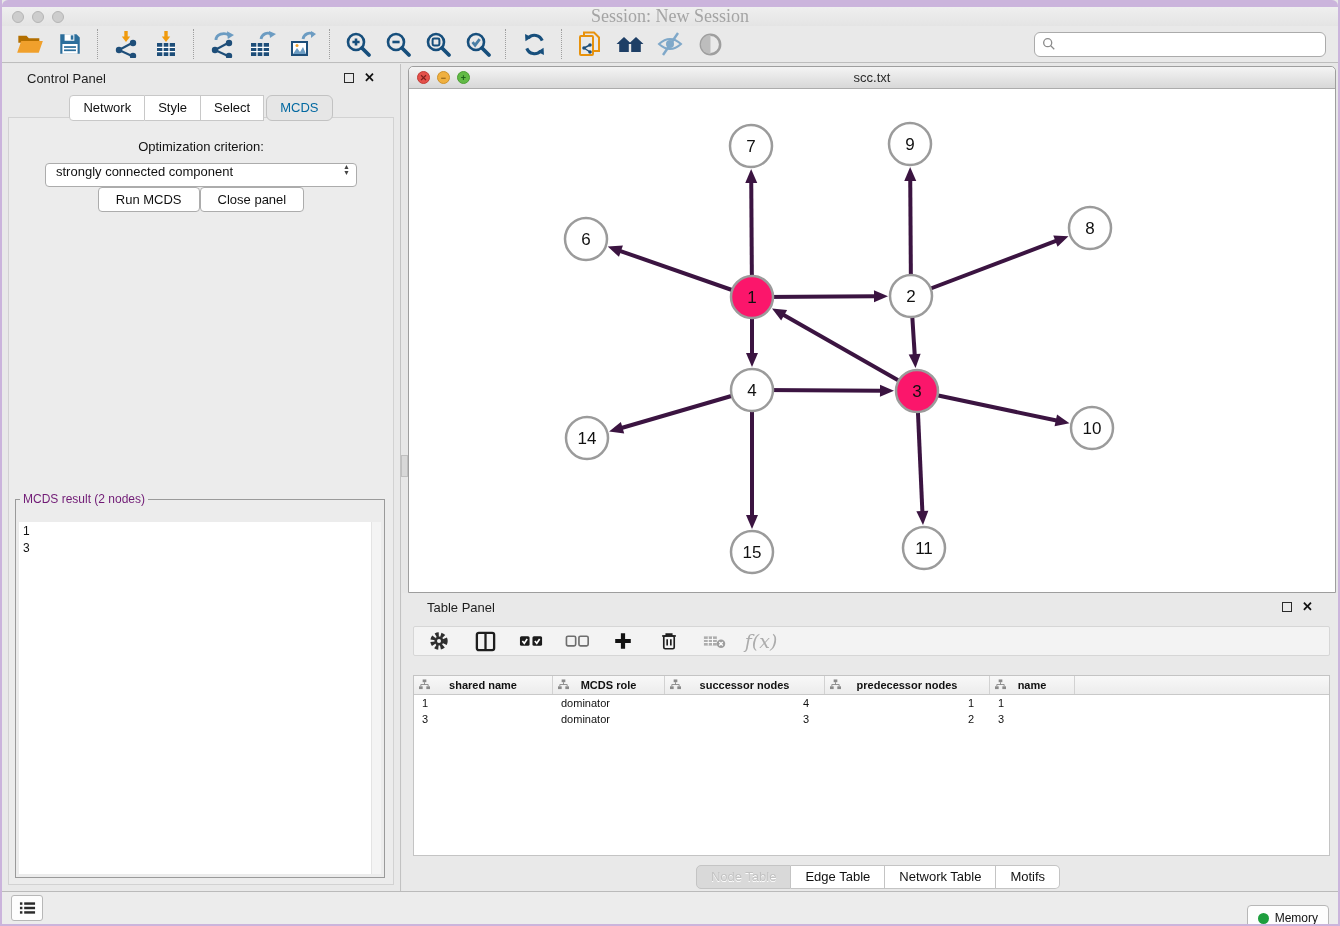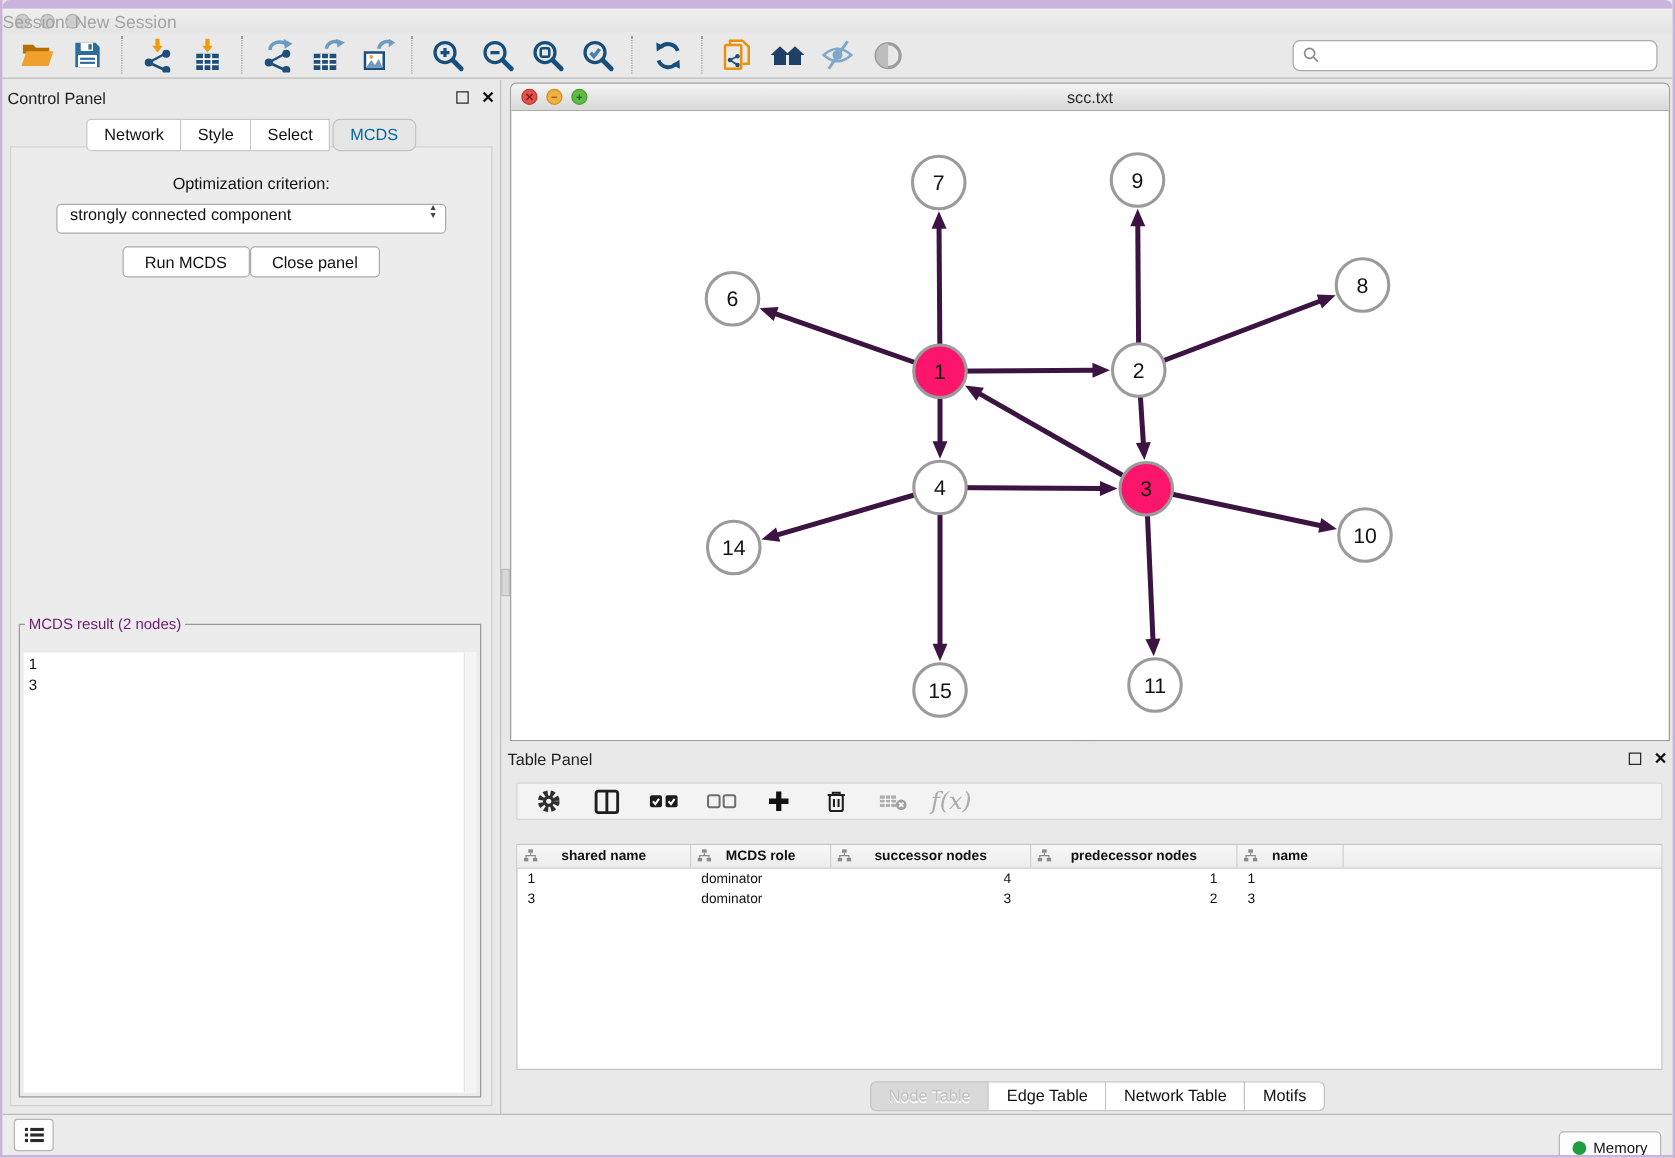--- a/index.html
+++ b/index.html
@@ -6,42 +6,42 @@
   body{
     width:1340px;height:926px;position:relative;overflow:hidden;
     font-family:"Liberation Sans",sans-serif;background:#E7E7E7;
     box-sizing:border-box;border-left:2px solid #CBB4DC;border-right:2px solid #CBB4DC;border-bottom:2px solid #CBB4DC;
   }
   
   .frame-strip{position:absolute;top:0;left:0;right:0;height:7px;background:#CBB4DC;border-radius:6px 6px 0 0;}
   .titlebar{position:absolute;top:7px;left:0;right:0;height:19px;background:linear-gradient(#EFEFEF,#E4E4E4);display:flex;align-items:center;}
   .tl-group{display:flex;gap:8px;margin-left:10px;}
   .tl{width:12px;height:12px;border-radius:50%;background:#CDCDCD;border:1px solid #B5B5B5;box-sizing:border-box;}
-  .win-title{position:absolute;left:0;right:0;text-align:left;font-size:14px;color:#A4A4A4;pointer-events:none;}
+  .win-title{position:absolute;left:0;right:0;text-align:center;font-size:18px;color:#A4A4A4;pointer-events:none;font-family:Liberation Serif, serif;}
   
   .toolbar{position:absolute;top:26px;left:0;right:0;height:37px;background:#E9E9E9;border-bottom:1px solid #BDBDBD;display:flex;align-items:center;padding:0 8px;box-sizing:border-box;}
   .tb-ic{width:30px;height:30px;display:flex;align-items:center;justify-content:center;margin:0 5px;cursor:pointer;}
   .tb-sep{width:1px;height:30px;border-left:1px dotted #9E9E9E;margin:0 7px;}
   .search-wrap{margin-left:auto;margin-right:4px;width:292px;height:25px;background:#FFF;border:1px solid #ABABAB;border-radius:6px;display:flex;align-items:center;padding-left:7px;box-sizing:border-box;}
   .search-wrap input{border:none;outline:none;flex:1;font-size:13px;font-family:"Liberation Sans",sans-serif;background:transparent;margin-left:5px;height:20px;}
   
   .control-panel{position:absolute;left:0;top:64px;width:399px;bottom:33px;background:#E9E9E9;border-right:1px solid #C2C2C2;box-sizing:border-box;}
-  .panel-head{height:28px;display:flex;align-items:center;padding:0 4px;font-size:13px;color:#1E1E1E;}
+  .panel-head{height:28px;display:flex;align-items:center;padding:0 25px;font-size:13px;color:#1E1E1E;}
   .panel-head .spacer{flex:1;}
   .wi-float{width:10px;height:10px;border:1.6px solid #2A2A2A;box-sizing:border-box;margin-right:10px;cursor:pointer;}
   .wi-close{font-size:13px;font-weight:bold;color:#111;cursor:pointer;line-height:10px;}
   .cp-tabs{position:absolute;top:31px;left:0;right:0;display:flex;justify-content:center;z-index:2;}
   .cp-tab{font-size:13px;padding:4px 13px 5px;background:#FFF;border:1px solid #C8C8C8;border-left:none;color:#111;cursor:pointer;}
   .cp-tab:first-child{border-left:1px solid #C8C8C8;border-radius:4px 0 0 4px;}
   .cp-tab.active{background:#E6E6E6;color:#0369a1;border:1px solid #C2C2C2;border-radius:6px;margin-left:2px;}
   .cp-content{position:absolute;left:6px;right:6px;top:53px;bottom:6px;background:#ECECEC;border:1px solid #D2D2D2;}
   .opt-label{margin-top:21px;text-align:center;font-size:13px;color:#111;}
   .dropdown{margin:9px auto 0;width:312px;height:24px;background:#FFF;border:1px solid #ACACAC;border-radius:4px;display:flex;align-items:flex-start;padding:0 6px 0 10px;box-sizing:border-box;font-size:13px;color:#111;cursor:pointer;}
   .dd-arrows{margin-left:auto;display:flex;flex-direction:column;line-height:6px;font-size:7px;color:#444;}
-  .btn-row{display:flex;justify-content:center;margin-top:10px;}
+  .btn-row{display:flex;justify-content:center;}
   .btn{background:#FFF;border:1px solid #ACACAC;border-radius:4px;font-size:13px;color:#111;padding:4px 17px;cursor:pointer;font-family:"Liberation Sans",sans-serif;}
   fieldset.result{position:absolute;left:6px;right:8px;top:374px;bottom:6px;border:1px solid #9A9A9A;margin:0;padding:2px;background:#ECECEC;}
   fieldset.result legend{font-size:12px;color:#701a75;padding:0 3px;margin-left:2px;}
   .result-inner{position:absolute;left:3px;right:3px;top:16px;bottom:3px;background:#FFF;overflow:hidden;}
   .result-text{margin:1px 4px;font-size:12px;line-height:17px;color:#111;white-space:pre;font-family:"Liberation Sans",sans-serif;}
   .result-scroll{position:absolute;top:0;bottom:0;right:0;width:9px;background:#F4F4F4;border-left:1px solid #E4E4E4;}
   
   .v-grip{position:absolute;left:399px;top:455px;width:7px;height:22px;background:#D8D8D8;border:1px solid #BFBFBF;box-sizing:border-box;cursor:col-resize;}
   .h-grip{position:absolute;left:860px;top:586px;width:13px;height:7px;background:#D8D8D8;border:1px solid #BFBFBF;box-sizing:border-box;cursor:row-resize;}
   

